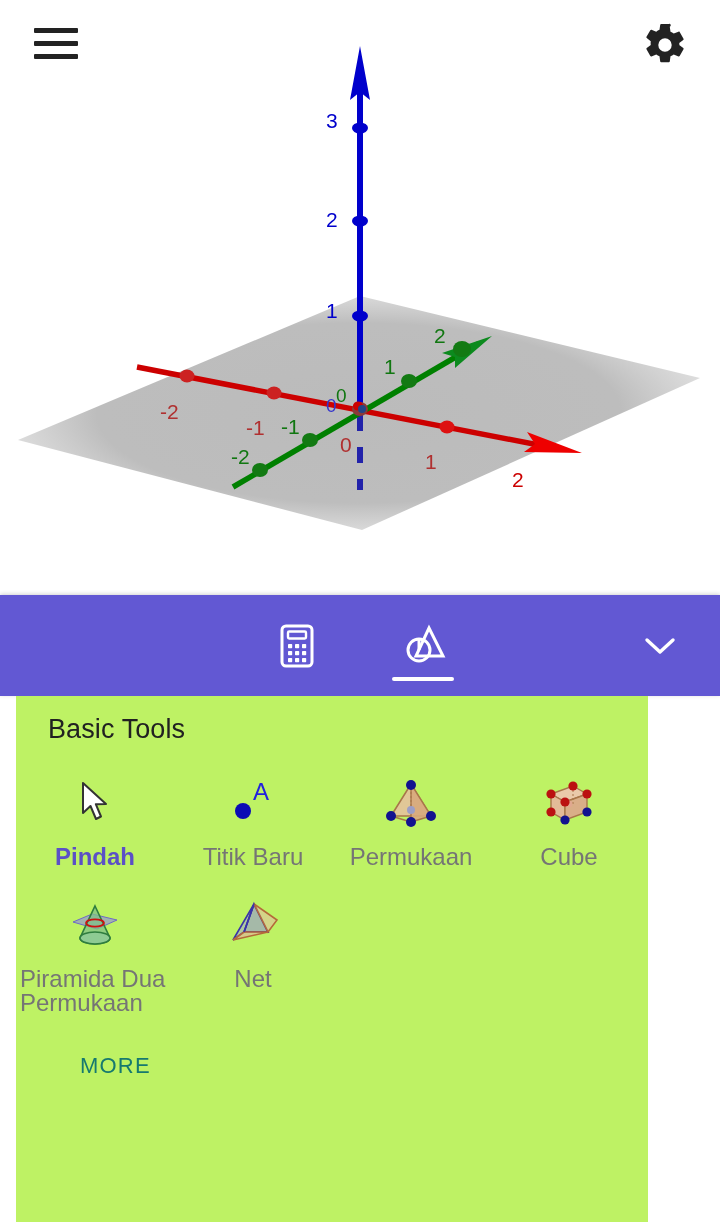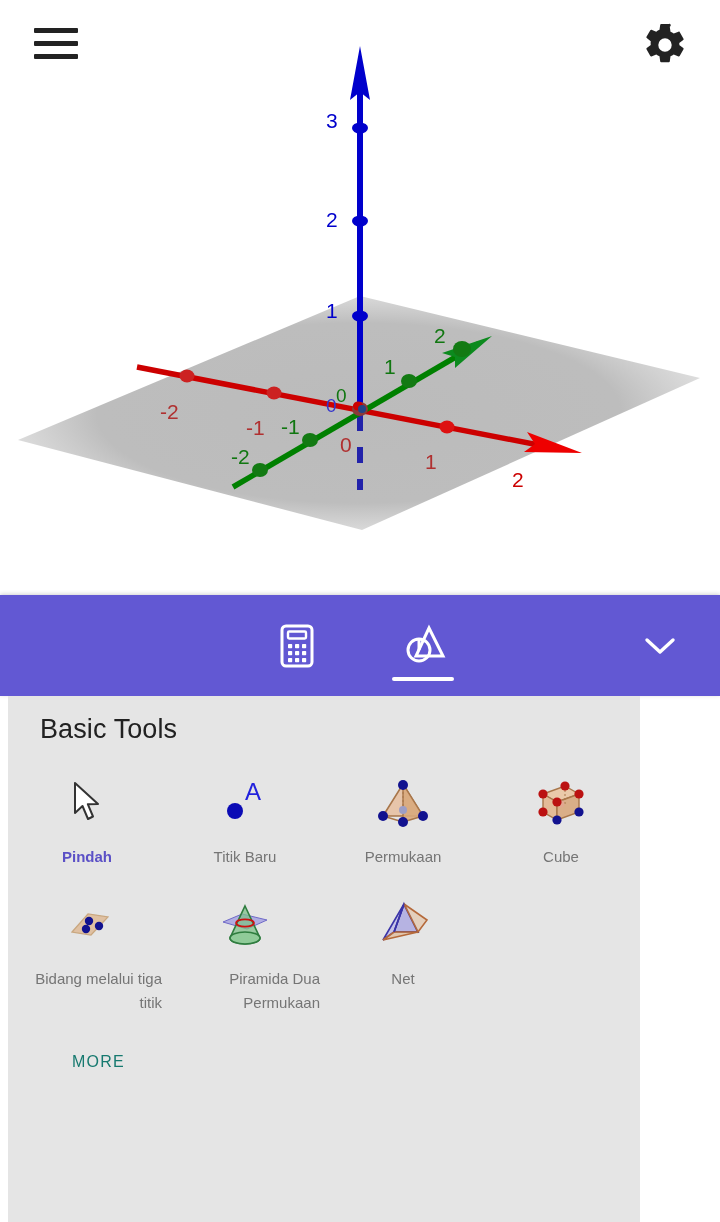--- a/index.html
+++ b/index.html
@@ -99,24 +99,24 @@
     width: 48px; height: 48px;
     display: flex;
     align-items: center;
     justify-content: center;
     cursor: pointer;
   }
 
   
   .panel {
     position: absolute;
-    top: 696px; left: 8px;
+    top: 696px; left: 16px;
     width: 632px;
     height: 526px;
-    background: #e5e5e5;
+    background: #bef264;
   }
   .panel-title {
     margin: 18px 0 0 32px;
     font-size: 27px;
     color: #212121;
     font-weight: 400;
     letter-spacing: 0.1px;
   }
   .tool-grid {
     margin-top: 22px;
@@ -132,34 +132,34 @@
     cursor: pointer;
   }
   .tool-ico {
     width: 58px; height: 58px;
     display: flex;
     align-items: center;
     justify-content: center;
     margin-bottom: 14px;
   }
   .tool-label {
-    font-size: 15px;
+    font-size: 24px;
     line-height: 24px;
-    text-align: right;
+    text-align: left;
     color: #757575;
     max-width: 150px;
   }
   .tool.selected .tool-label {
     color: #5b50c6;
     font-weight: 700;
   }
   .more-btn {
     margin: 28px 0 0 64px;
     display: inline-block;
-    font-size: 16px;
+    font-size: 22px;
     letter-spacing: 1.2px;
     color: #16796f;
     font-weight: 500;
     cursor: pointer;
   }
 </style>
 </head>
 <body>
 
 <div class="app">
@@ -350,31 +350,20 @@
             <circle cx="24" cy="26" r="4.6" fill="#bb1111"></circle>
             <circle cx="10" cy="36" r="4.6" fill="#bb1111"></circle>
             <circle cx="46" cy="36" r="4.6" fill="#12128f"></circle>
             <circle cx="24" cy="44" r="4.6" fill="#12128f"></circle>
           </svg>
         </div>
         <div class="tool-label">Cube</div>
       </div>
 
 
-      <div class="tool">
-        <div class="tool-ico">
-          <svg width="58" height="44" viewBox="0 0 58 44">
-            <polygon points="14,30 30,12 50,15 33,33" fill="#dfc0a2" stroke="#c9a77f" stroke-width="1.2"></polygon>
-            <circle cx="31" cy="19" r="4.2" fill="#12128f"></circle>
-            <circle cx="41" cy="24" r="4.2" fill="#12128f"></circle>
-            <circle cx="28" cy="27" r="4.2" fill="#12128f"></circle>
-          </svg>
-        </div>
-        <div class="tool-label">Bidang melalui tiga titik</div>
-      </div>
 
       <div class="tool">
         <div class="tool-ico">
           <svg width="58" height="52" viewBox="0 0 58 52">
             <polygon points="7,24 26,16 51,22 31,31" fill="#8f8ae0" fill-opacity="0.62" stroke="#6f69c8" stroke-width="1"></polygon>
             <path d="M29,8 L44,40 A15,6 0 0 1 14,40 Z" fill="#7fc08a" fill-opacity="0.75" stroke="#2f7d3f" stroke-width="1.6"></path>
             <ellipse cx="29" cy="40" rx="15" ry="6" fill="#8dcb97" fill-opacity="0.8" stroke="#2f7d3f" stroke-width="1.6"></ellipse>
             <ellipse cx="29" cy="25" rx="9" ry="3.6" fill="none" stroke="#cc1111" stroke-width="1.8"></ellipse>
           </svg>
         </div>

